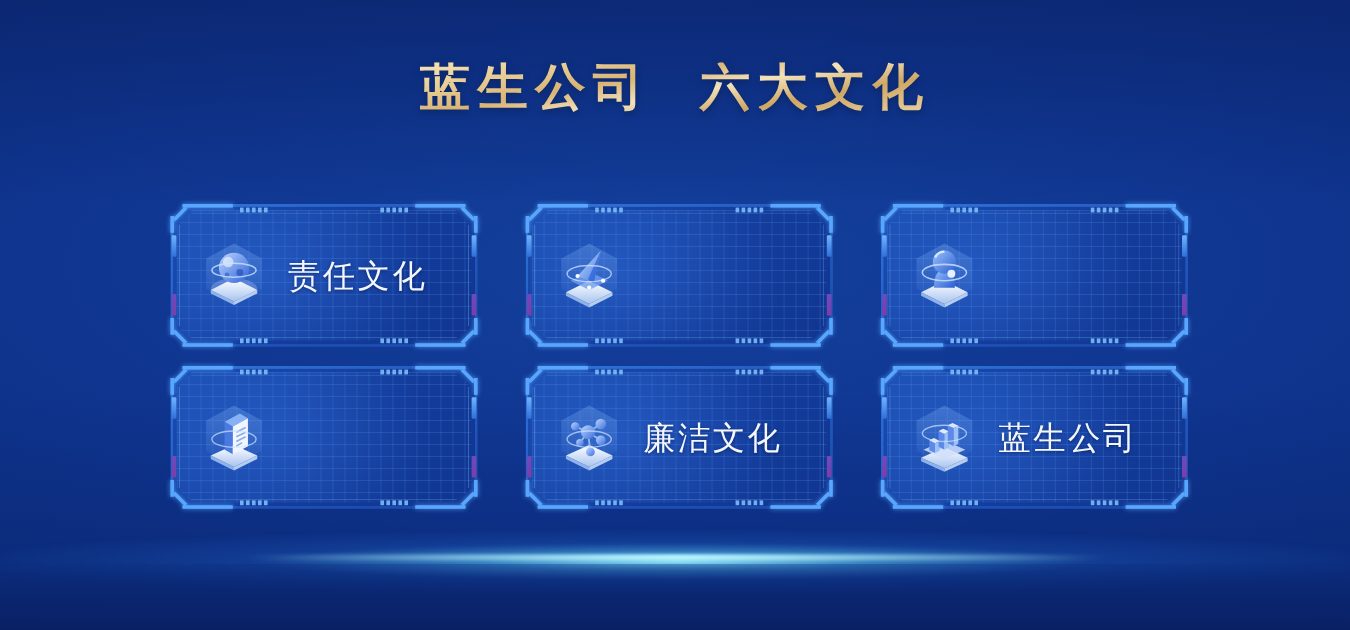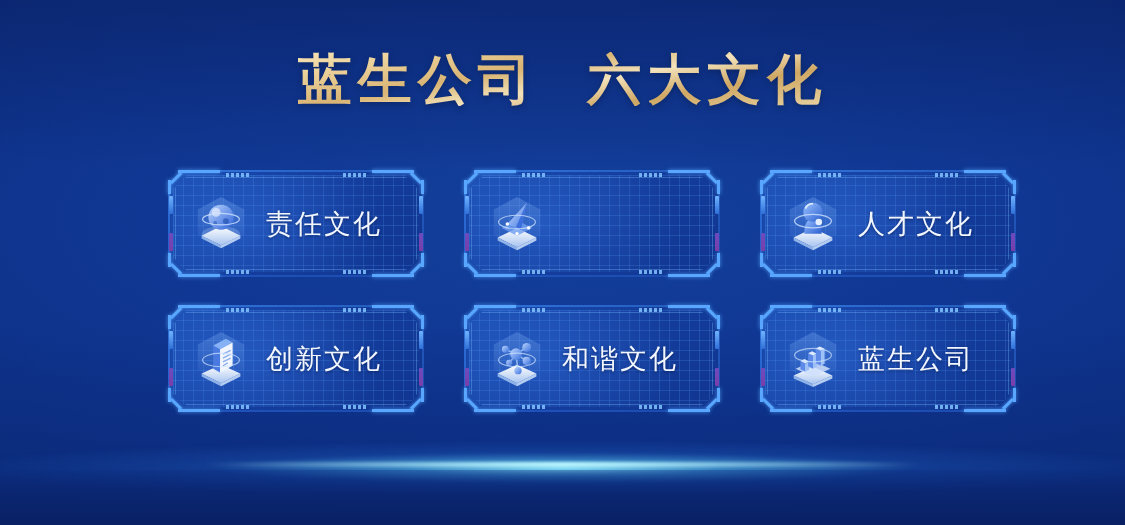--- a/index.html
+++ b/index.html
@@ -20,41 +20,41 @@
     pointer-events:none;
   }
   
   #title-wrap{
     position:absolute;left:0;right:0;top:52px;text-align:center;
   }
   #title{
     display:inline-block;
     font-family:"DejaVu Serif","Liberation Serif",serif;
     font-weight:700;
-    font-size:54px;
+    font-size:42px;
     letter-spacing:6px;
     line-height:1;
     background:linear-gradient(170deg,#f6e3b6 0%,#e9cf97 18%,#d9b473 38%,#f3e2bb 55%,#cfa763 74%,#e8d2a0 100%);
     -webkit-background-clip:text;background-clip:text;
     color:transparent;-webkit-text-fill-color:transparent;
     filter:drop-shadow(0 2px 3px rgba(0,0,0,.25));
     white-space:pre;
   }
   
   #grid{
     position:absolute;left:142px;top:170px;
     width:848px;
     display:grid;
     grid-template-columns:repeat(3,256px);
     grid-template-rows:repeat(2,121px);
     column-gap:40px;
     row-gap:14px;
   }
   .card{
-    position:relative;width:256px;height:107px;margin-left:26px;
+    position:relative;width:256px;height:119px;
   }
   
   .plate{
     position:absolute;inset:0;
     clip-path:polygon(16px 0,calc(100% - 16px) 0,100% 16px,100% calc(100% - 16px),calc(100% - 16px) 100%,16px 100%,0 calc(100% - 16px),0 16px);
     background:
       linear-gradient(135deg, rgba(37,96,205,.55) 0%, rgba(22,64,163,.62) 55%, rgba(17,53,144,.6) 100%);
   }
   
   .plate-grid{
@@ -429,21 +429,20 @@
             <path d="M32 36 L52 46 L32 56 L12 46 Z" fill="url(#p3)"></path>
             <path d="M12 46 L32 56 L32 59 L12 49 Z" fill="#8fb2e8"></path>
             <path d="M52 46 L32 56 L32 59 L52 49 Z" fill="#b6cdf2"></path>
             <path d="M23 42 C23 31 27 26 32 26 C37 26 41 31 41 42 Z" fill="url(#b3)"></path>
             <circle cx="32" cy="20" r="10" fill="url(#b3)"></circle>
             <path d="M24 16 A9 9 0 0 1 32 11" stroke="#e8f2ff" stroke-width="2" fill="none" opacity=".85"></path>
             <circle cx="38" cy="30" r="3.4" fill="#e4efff"></circle>
             <ellipse cx="32" cy="29" rx="19" ry="7" fill="none" stroke="#cfe3ff" stroke-width="1.3" opacity=".8"></ellipse>
           </svg>
         </span>
-        <span class="label">人才文化</span>
       </div>
     </div>
 
     <div class="card">
       <div class="outline"></div>
       <div class="outline-in"></div>
       <div class="plate"></div>
       <div class="plate-grid"></div>
       <div class="plate-glow"></div>
       <div class="hairline"></div>
@@ -521,21 +520,20 @@
             <path d="M31 22 L31 46 L44 39 L44 15 Z" fill="#f0f5ff"></path>
             <g stroke="#7fa6e8" stroke-width="1.4" opacity=".9">
               <line x1="34" y1="27" x2="42" y2="23"></line>
               <line x1="34" y1="31" x2="42" y2="27"></line>
               <line x1="34" y1="35" x2="42" y2="31"></line>
               <line x1="34" y1="39" x2="39" y2="36"></line>
             </g>
             <ellipse cx="32" cy="33" rx="19" ry="7" fill="none" stroke="#cfe3ff" stroke-width="1.2" opacity=".7"></ellipse>
           </svg>
         </span>
-        <span class="label">创新文化</span>
       </div>
     </div>
 
     <div class="card">
       <div class="outline"></div>
       <div class="outline-in"></div>
       <div class="plate"></div>
       <div class="plate-grid"></div>
       <div class="plate-glow"></div>
       <div class="hairline"></div>
@@ -621,21 +619,21 @@
             </g>
             <circle cx="31" cy="27" r="6" fill="url(#n5)"></circle>
             <circle cx="20" cy="22" r="3.6" fill="url(#n5)"></circle>
             <circle cx="42" cy="20" r="4.6" fill="url(#n5)"></circle>
             <circle cx="24" cy="36" r="3.2" fill="url(#n5)"></circle>
             <circle cx="42" cy="34" r="4.2" fill="url(#n5)"></circle>
             <circle cx="33" cy="44" r="3.8" fill="url(#n5)"></circle>
             <ellipse cx="32" cy="33" rx="19" ry="7" fill="none" stroke="#cfe3ff" stroke-width="1.2" opacity=".7"></ellipse>
           </svg>
         </span>
-        <span class="label">和谐文化</span>
+        <span class="label">廉洁文化</span>
       </div>
     </div>
 
     <div class="card">
       <div class="outline"></div>
       <div class="outline-in"></div>
       <div class="plate"></div>
       <div class="plate-grid"></div>
       <div class="plate-glow"></div>
       <div class="hairline"></div>

